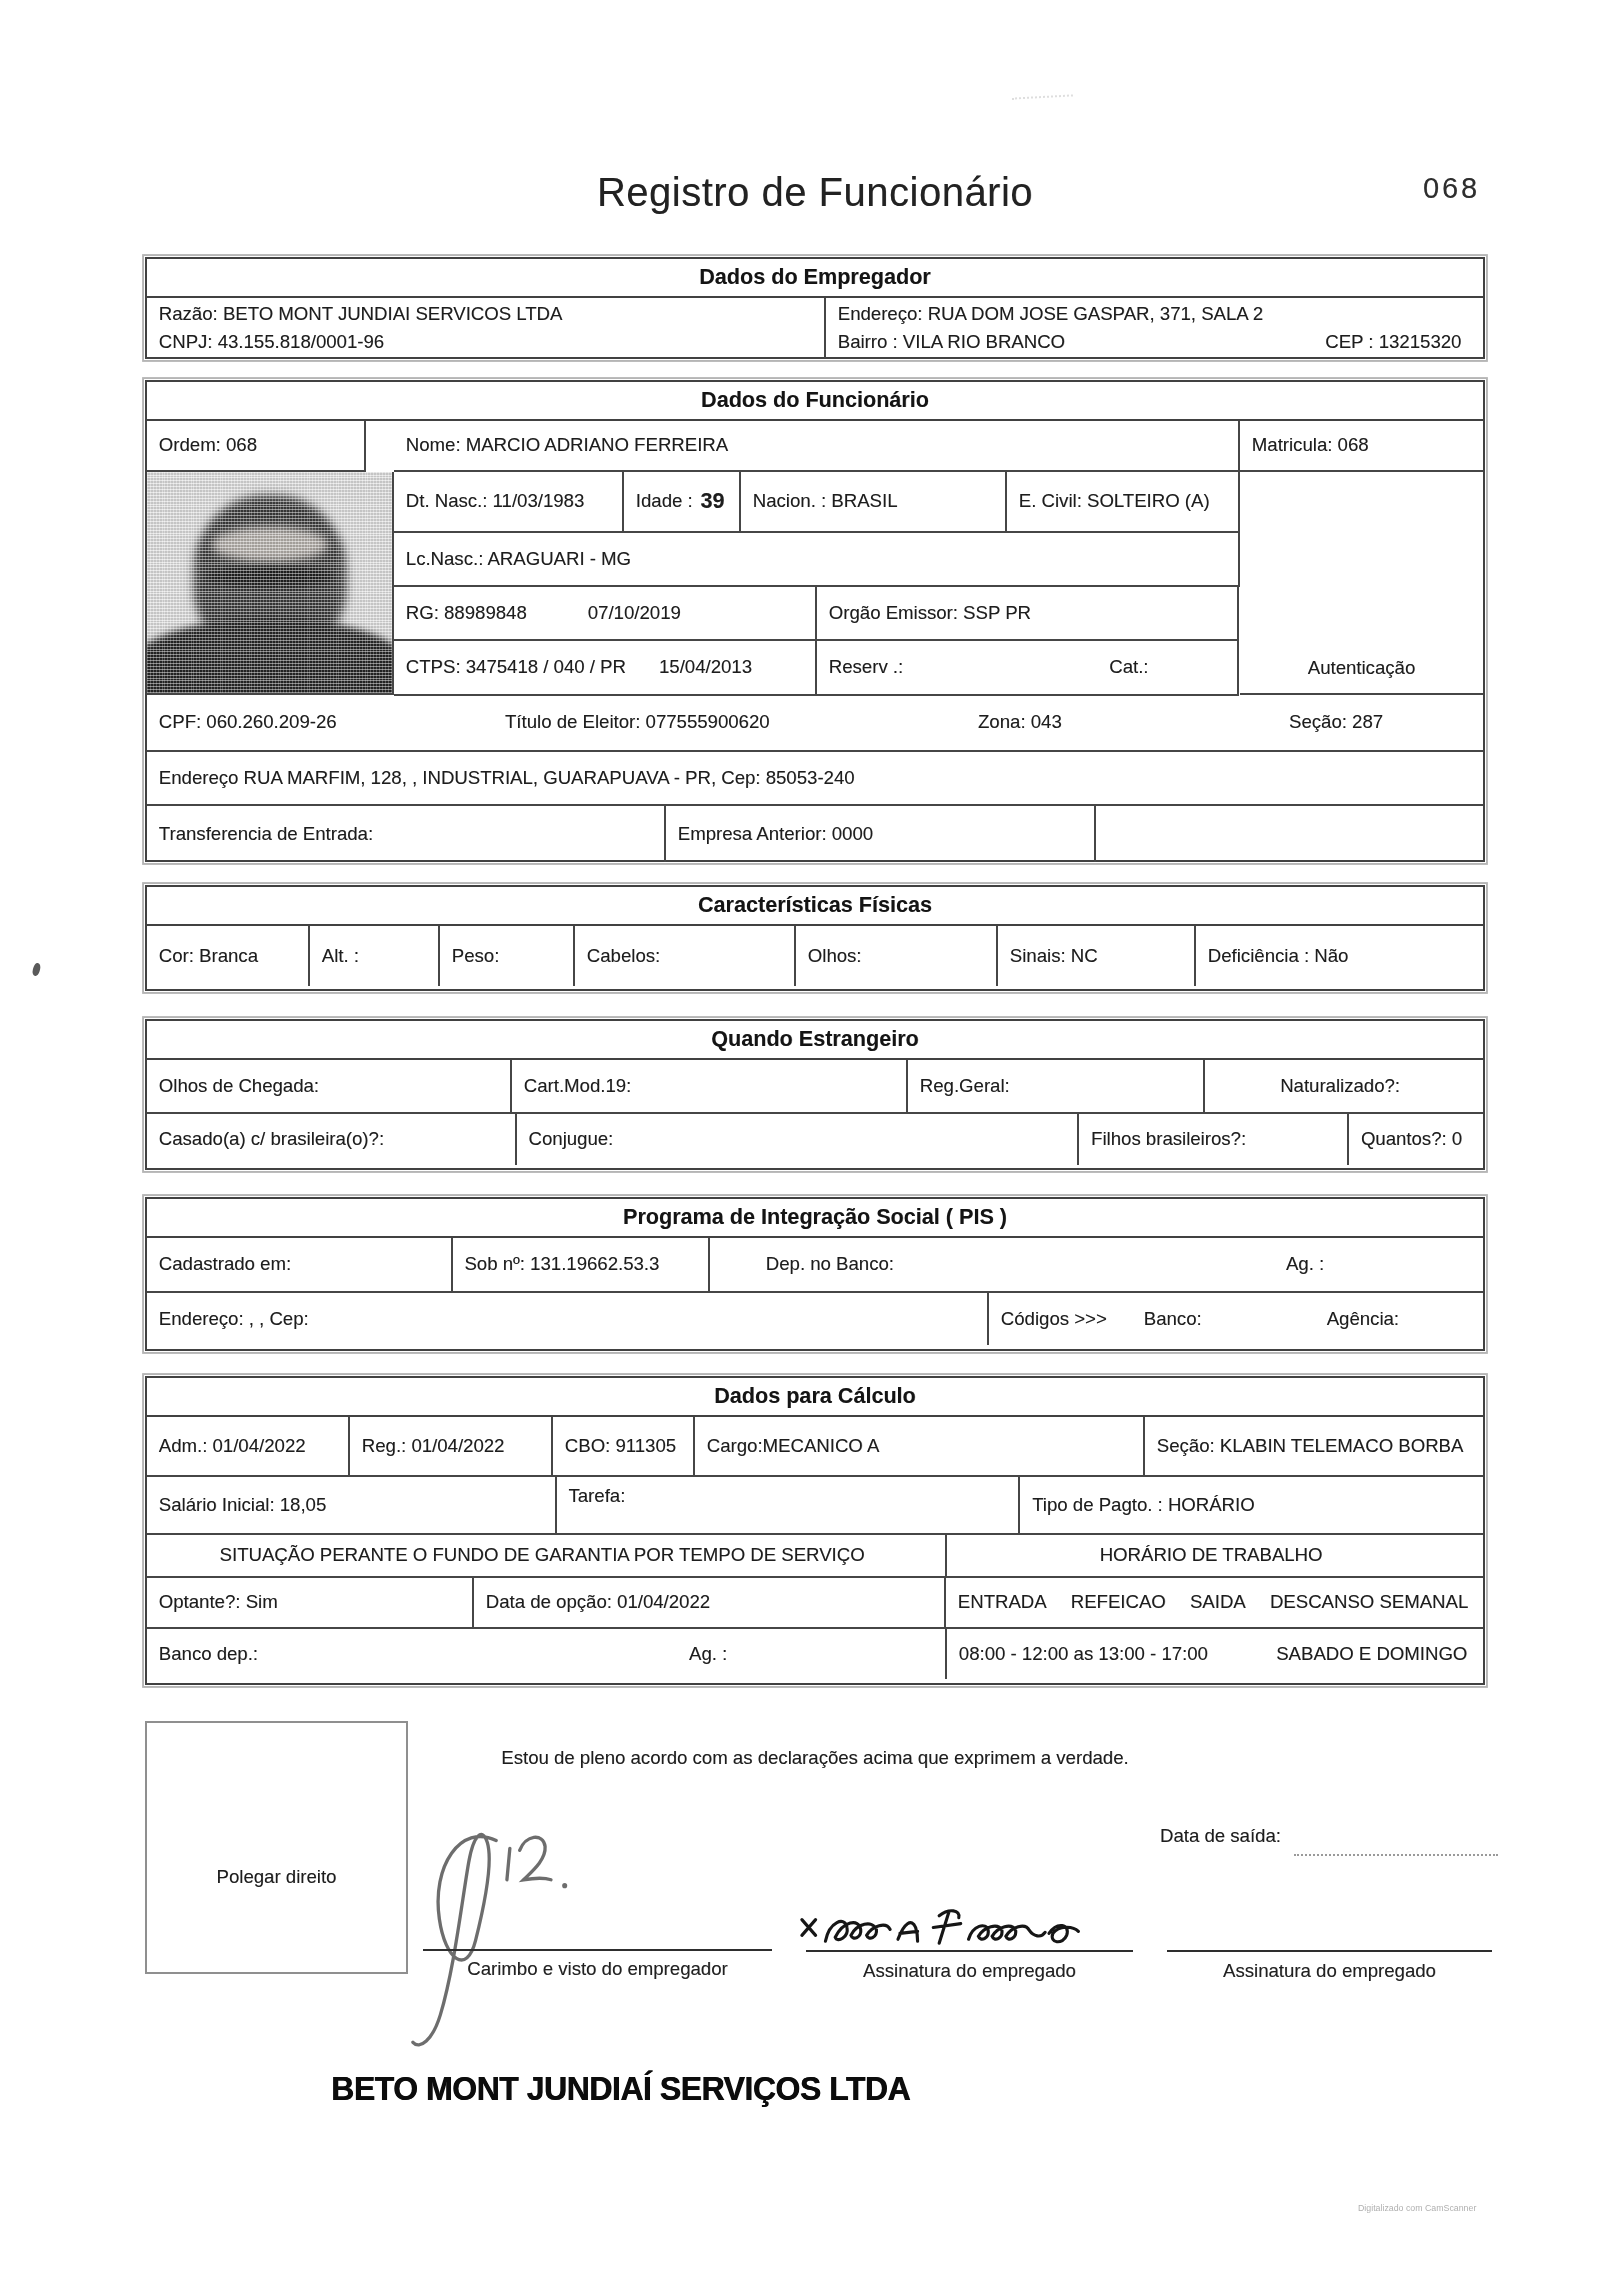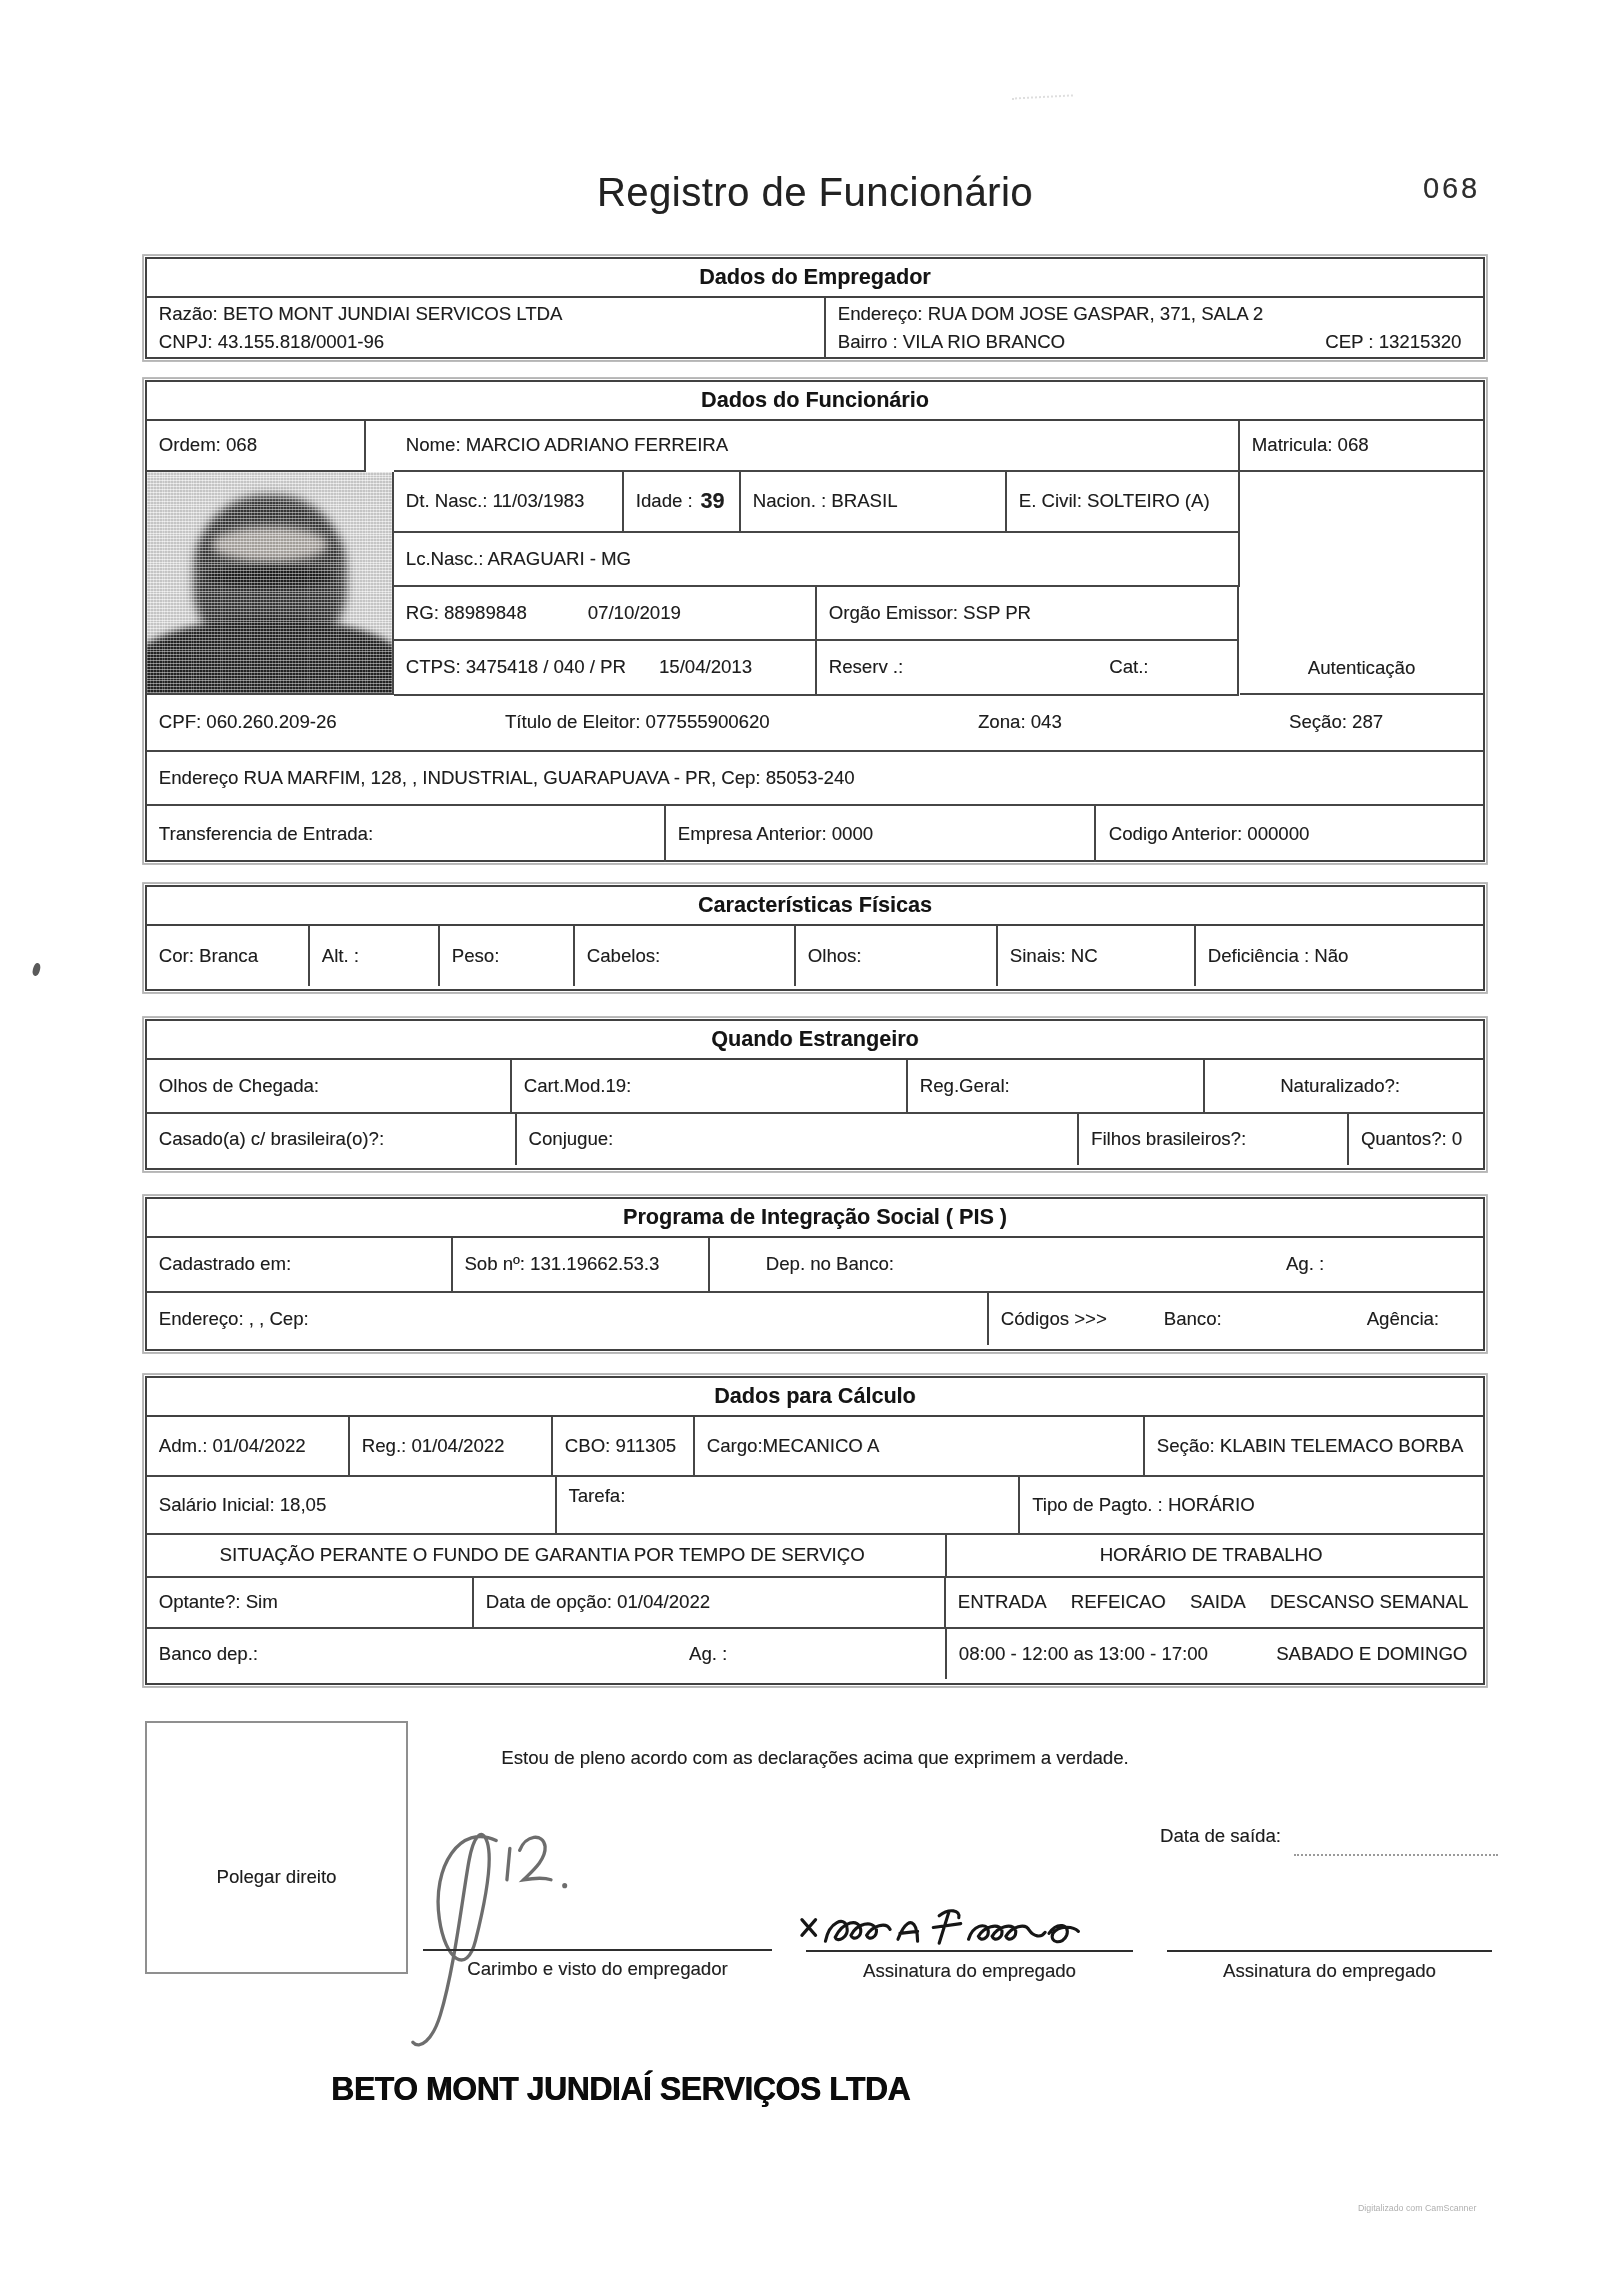--- a/index.html
+++ b/index.html
@@ -146,21 +146,20 @@
         <span style="position:absolute;left:11.8px;">CPF: 060.260.209-26</span>
         <span style="position:absolute;left:358px;">Título de Eleitor: 077555900620</span>
         <span style="position:absolute;left:831px;">Zona: 043</span>
         <span style="position:absolute;left:1142px;">Seção: 287</span>
       </div>
 
       <div class="c2 bb" style="left:0;top:331px;width:1336px;height:54px;">Endereço RUA MARFIM, 128, , INDUSTRIAL, GUARAPUAVA - PR, Cep: 85053-240</div>
 
       <div class="c2 br" style="left:0;top:385px;width:519px;height:56px;">Transferencia de Entrada:</div>
       <div class="c2 br" style="left:519px;top:385px;width:430px;height:56px;">Empresa Anterior: 0000</div>
-      <div class="c2" style="left:950px;top:385px;width:386px;height:56px;">Codigo Anterior: 000000</div>
     </div>
   </div>
 
   <div class="sec" style="top:885px;height:106px;">
     <div class="sech">Características Físicas</div>
     <div class="frow" style="height:60px;">
       <div class="fcell" style="width:163px;">Cor: Branca</div>
       <div class="fcell" style="width:130px;">Alt. :</div>
       <div class="fcell" style="width:135px;">Peso:</div>
       <div class="fcell" style="width:221px;">Cabelos:</div>
@@ -191,21 +190,21 @@
     <div class="frow" style="height:53px;">
       <div class="fcell" style="width:316px;">Cadastrado em:</div>
       <div class="fcell" style="width:266px;">Sob nº: 131.19662.53.3</div>
       <div class="fcell nb" style="width:755px;margin-left:44px;">
         <span>Dep. no Banco:</span>
         <span style="margin-left:392px;">Ag. :</span>
       </div>
     </div>
     <div class="frow" style="height:54px;">
       <div class="fcell" style="width:842px;">Endereço:  ,  , Cep:</div>
-      <div class="fcell nb" style="width:494px;gap:20px;">
+      <div class="fcell nb" style="width:494px;">
         <span>Códigos &gt;&gt;&gt;</span>
         <span style="margin-left:37px;">Banco:</span>
         <span style="margin-left:125px;">Agência:</span>
       </div>
     </div>
   </div>
 
   <div class="sec" style="top:1376px;height:309px;">
     <div class="sech">Dados para Cálculo</div>
     <div class="frow" style="height:58px;">

